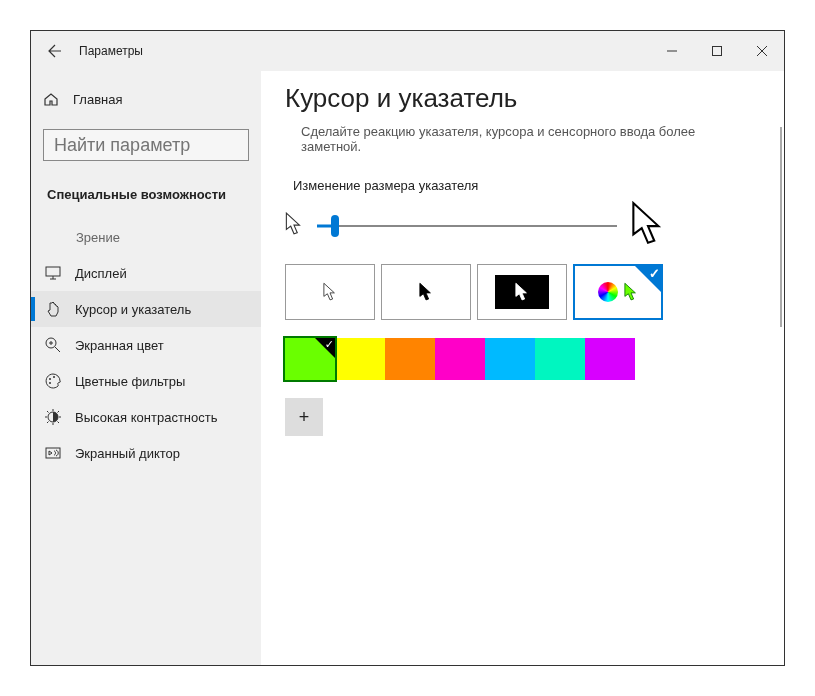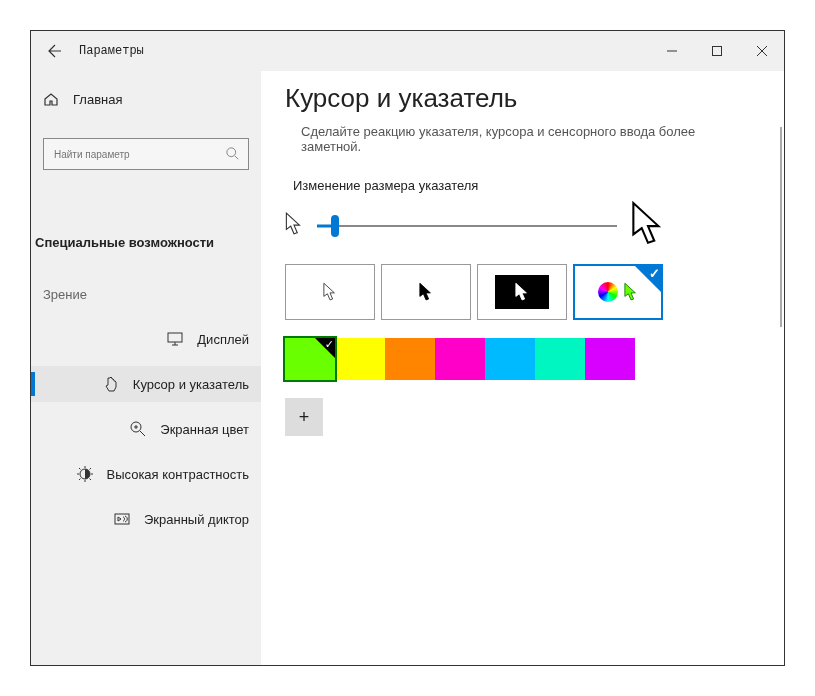--- a/index.html
+++ b/index.html
@@ -20,21 +20,20 @@
     display: flex;
     flex-direction: column;
     overflow: hidden;
   }
   .titlebar {
     height: 40px;
     display: flex;
     align-items: center;
     padding: 0 0 0 8px;
     background: #f0f0f0;
-    font-family: Liberation Mono, monospace;
   }
   .titlebar .back-btn {
     width: 32px; height: 32px;
     display:flex;align-items:center;justify-content:center;
     cursor: pointer;
   }
   .titlebar .title {
     font-size: 12px;
     margin-left: 8px;
   }
@@ -51,62 +50,60 @@
     flex: 1;
     display: flex;
     min-height: 0;
   }
   .sidebar {
     width: 230px;
     background: #f0f0f0;
     display: flex;
     flex-direction: column;
     padding-top: 12px;
-    gap: 9px;
   }
   .home-row {
     display: flex;
     align-items: center;
     padding: 8px 12px;
     cursor: pointer;
   }
   .home-icon { width:18px; display:flex; }
   .search-box {
     margin: 14px 12px 18px 12px;
     border: 1px solid #888;
     background: #f6f6f6;
     height: 32px;
     display: flex;
     align-items: center;
     padding: 0 8px;
   }
   .search-box input {
     flex:1; border:none; outline:none;
     background: transparent;
-    font-size: 10px;
+    font-size: 18px;
     color: #a21caf;
   }
   .section-header {
-    padding: 8px 4px;
+    padding: 8px 16px;
     font-weight: 600;
     font-size: 13px;
-    margin-top: 30px;
   }
   .group-label {
     padding: 20px 12px 10px 12px;
     color: #666;
     font-size: 13px;
+    margin-left: 33px;
   }
   .nav-item {
     display: flex;
     align-items: center;
     padding: 10px 12px 10px 12px;
     cursor: pointer;
     position: relative;
-    justify-content: flex-end;
   }
   .nav-item .nav-icon {
     width: 20px;
     display:flex;align-items:center;justify-content:center;
     margin-right: 12px;
   }
   .nav-item.active::before {
     content:"";
     position:absolute; left:0; top:6px; bottom:6px; width:4px;
     background:#0078d4;
@@ -310,20 +307,31 @@
             <svg width="16" height="16" viewBox="0 0 16 16">
               <circle cx="6" cy="6" r="5" stroke="#333" fill="none"></circle>
               <path d="M10 10l5 5M4 6h4M6 4v4" stroke="#333"></path>
             </svg>
           </span>
         <span>Экранная цвет</span>
       </div>
       <div class="nav-item">
         <span class="nav-icon">
             <svg width="16" height="16" viewBox="0 0 16 16">
+              <path d="M8 1a7 7 0 1 0 5 12c1-1-1-2 0-3s3 0 2-2A7 7 0 0 0 8 1z" stroke="#333" fill="none"></path>
+              <circle cx="5" cy="6" r="1" fill="#333"></circle>
+              <circle cx="9" cy="4" r="1" fill="#333"></circle>
+              <circle cx="5" cy="10" r="1" fill="#333"></circle>
+            </svg>
+          </span>
+        <span>Цветные фильтры</span>
+      </div>
+      <div class="nav-item">
+        <span class="nav-icon">
+            <svg width="16" height="16" viewBox="0 0 16 16">
               <circle cx="8" cy="8" r="5" stroke="#333" fill="none"></circle>
               <path d="M8 3a5 5 0 0 1 0 10z" fill="#333"></path>
               <path d="M8 0v2M8 14v2M0 8h2M14 8h2M2 2l1.5 1.5M12.5 12.5L14 14M14 2l-1.5 1.5M3.5 12.5L2 14" stroke="#333"></path>
             </svg>
           </span>
         <span>Высокая контрастность</span>
       </div>
       <div class="nav-item">
         <span class="nav-icon">
             <svg width="16" height="16" viewBox="0 0 16 16">

